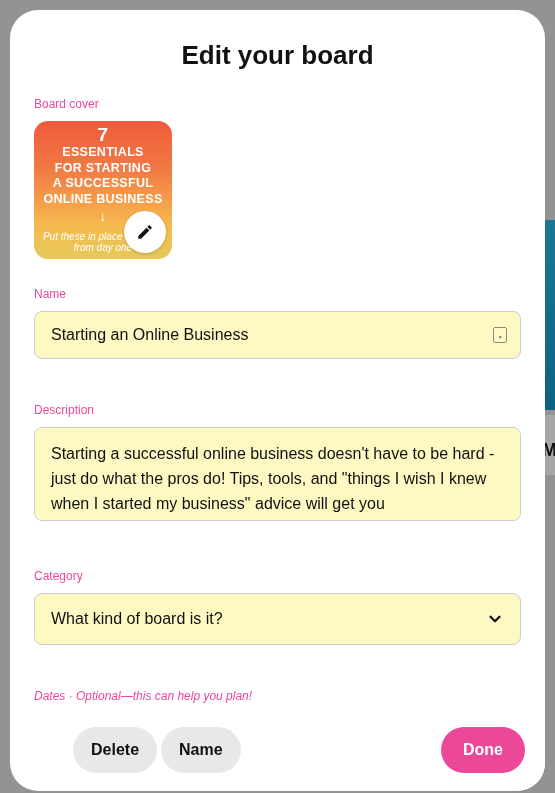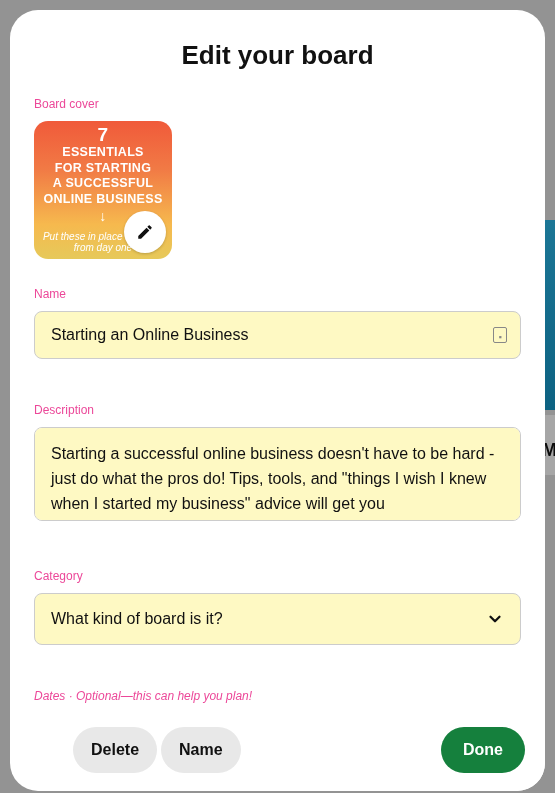--- a/index.html
+++ b/index.html
@@ -138,21 +138,21 @@
     border: none;
     border-radius: 24px;
     height: 46px;
     padding: 0 18px;
     font-size: 16px;
     font-weight: 600;
     cursor: pointer;
     font-family: inherit;
   }
   .btn-secondary { background: #e8e8e8; color: #111; }
-  .btn-primary { background: #15803d; color: #fff; padding: 0 22px; }
+  .btn-primary { background: #ec4899; color: #fff; padding: 0 22px; }
   .spacer { flex: 1; }
 </style>
 </head>
 <body>
 
 <div class="bg">
   <div class="bg-tile-a"></div>
   <div class="bg-tile-b"></div>
   <div class="bg-text">M</div>
 </div>

